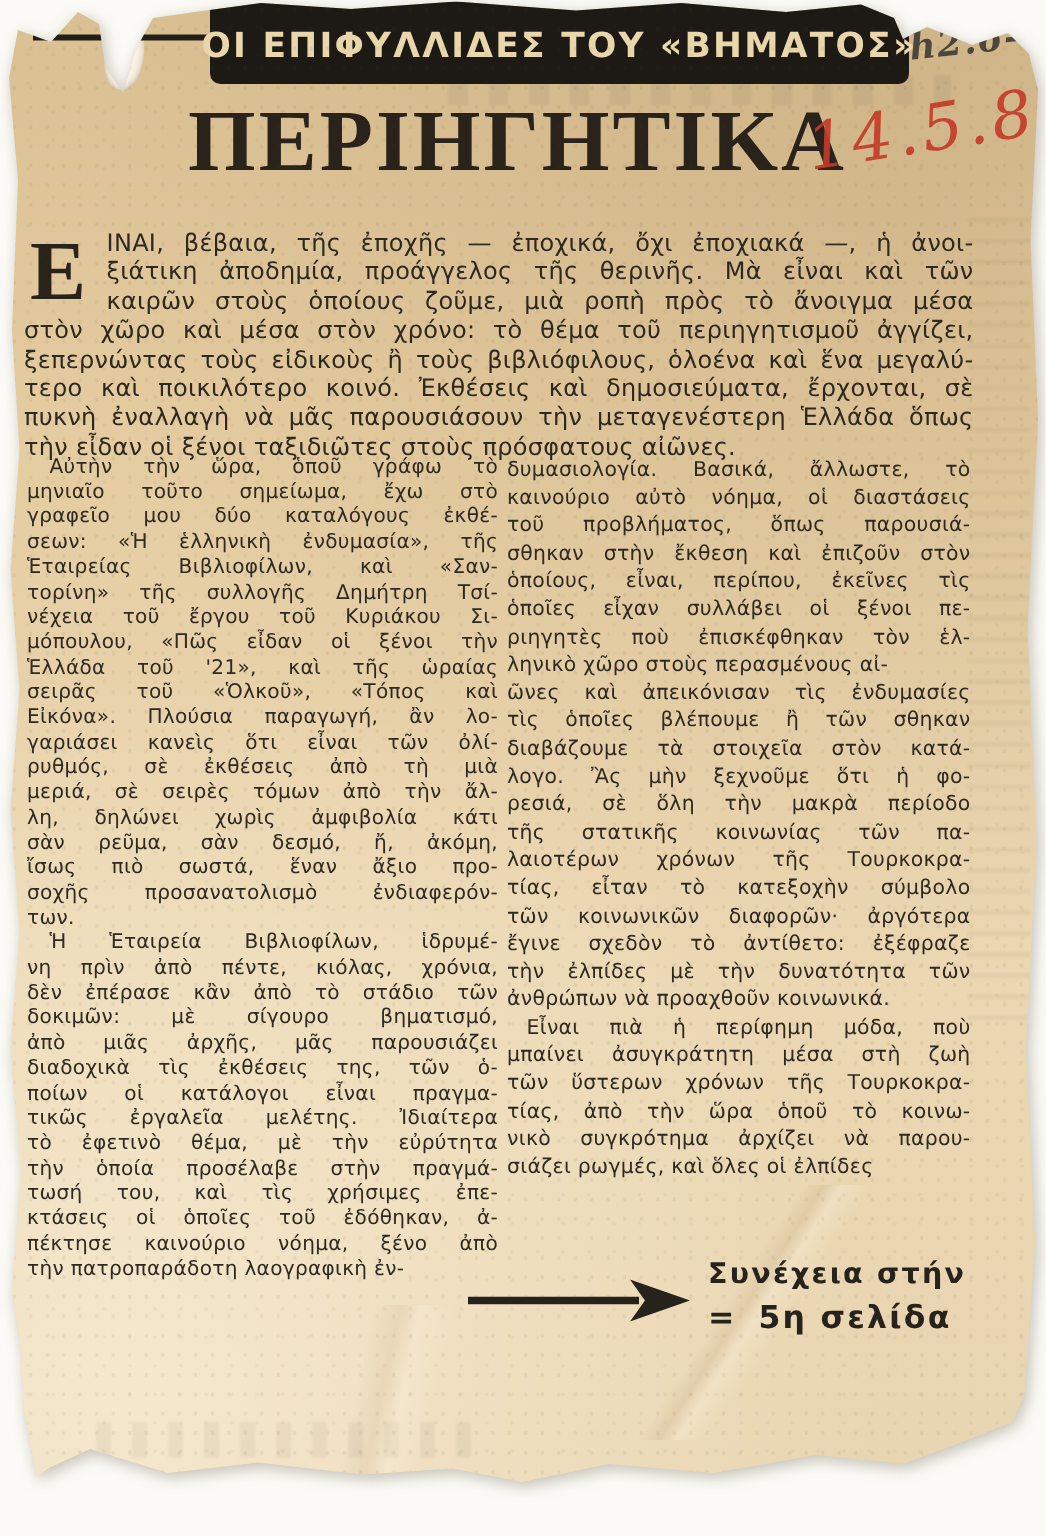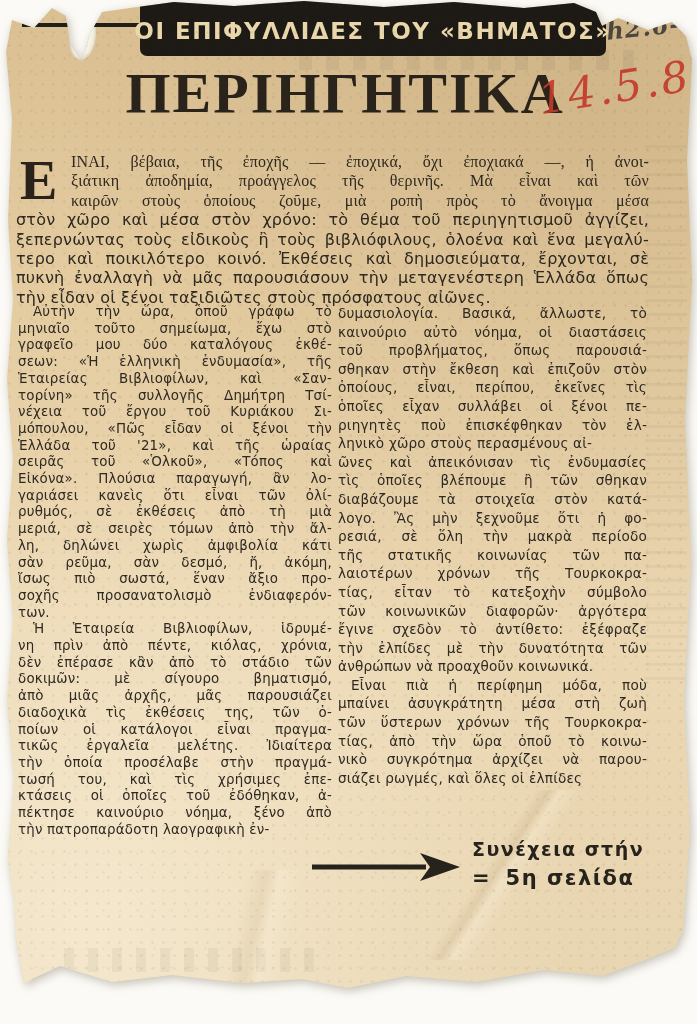--- a/index.html
+++ b/index.html
@@ -67,21 +67,21 @@
     font-family:"Liberation Serif",serif;font-weight:bold;font-size:58px;line-height:1.05;
     color:#29231b;letter-spacing:2px;white-space:nowrap;
   }
   .red-date{
     position:absolute;left:533px;top:60px;color:#c43a2b;font-style:italic;
     font-family:"DejaVu Serif",serif;font-size:43px;letter-spacing:3px;
     transform:rotate(-9deg);white-space:nowrap;opacity:.92;
   }
   .intro{position:absolute;left:12px;top:152px;width:633px;color:#2d2820;
     font-size:16px;line-height:19.4px;letter-spacing:.2px;}
-  .intro .tline:nth-child(-n+3){padding-left:55px;font-family:Liberation Serif, serif;}
+  .intro .tline:nth-child(-n+3){padding-left:55px;}
   .dropcap{
     position:absolute;left:16px;top:153px;font-family:"Liberation Serif",serif;
     font-weight:bold;font-size:56px;line-height:56px;color:#29231b;
   }
   .tline{text-align:justify;text-align-last:justify;white-space:normal;}
   .para .tline:last-child,.intro .tline:last-child{text-align-last:left;}
   .para.indent .tline:first-child{text-indent:13px;}
   .col-left{position:absolute;left:14px;top:304px;width:314px;color:#2e2922;
     font-size:13.4px;line-height:16.7px;letter-spacing:.2px;}
   .col-left .para.indent .tline:first-child{text-indent:15px;}
@@ -171,20 +171,21 @@
           </div>
         <div class="para indent">
             <div class="tline">Ἡ Ἑταιρεία Βιβλιοφίλων, ἱδρυμέ-</div>
             <div class="tline">νη πρὶν ἀπὸ πέντε, κιόλας, χρόνια,</div>
             <div class="tline">δὲν ἐπέρασε κἂν ἀπὸ τὸ στάδιο τῶν</div>
             <div class="tline">δοκιμῶν: μὲ σίγουρο βηματισμό,</div>
             <div class="tline">ἀπὸ μιᾶς ἀρχῆς, μᾶς παρουσιάζει</div>
             <div class="tline">διαδοχικὰ τὶς ἐκθέσεις της, τῶν ὁ-</div>
             <div class="tline">ποίων οἱ κατάλογοι εἶναι πραγμα-</div>
             <div class="tline">τικῶς ἐργαλεῖα μελέτης. Ἰδιαίτερα</div>
+            <div class="tline">τὸ ἐφετινὸ θέμα, μὲ τὴν εὐρύτητα</div>
             <div class="tline">τὴν ὁποία προσέλαβε στὴν πραγμά-</div>
             <div class="tline">τωσή του, καὶ τὶς χρήσιμες ἐπε-</div>
             <div class="tline">κτάσεις οἱ ὁποῖες τοῦ ἐδόθηκαν, ἀ-</div>
             <div class="tline">πέκτησε καινούριο νόημα, ξένο ἀπὸ</div>
             <div class="tline">τὴν πατροπαράδοτη λαογραφικὴ ἐν-</div>
           </div>
       </div>
 
       <div class="col-right">
         <div class="para">

